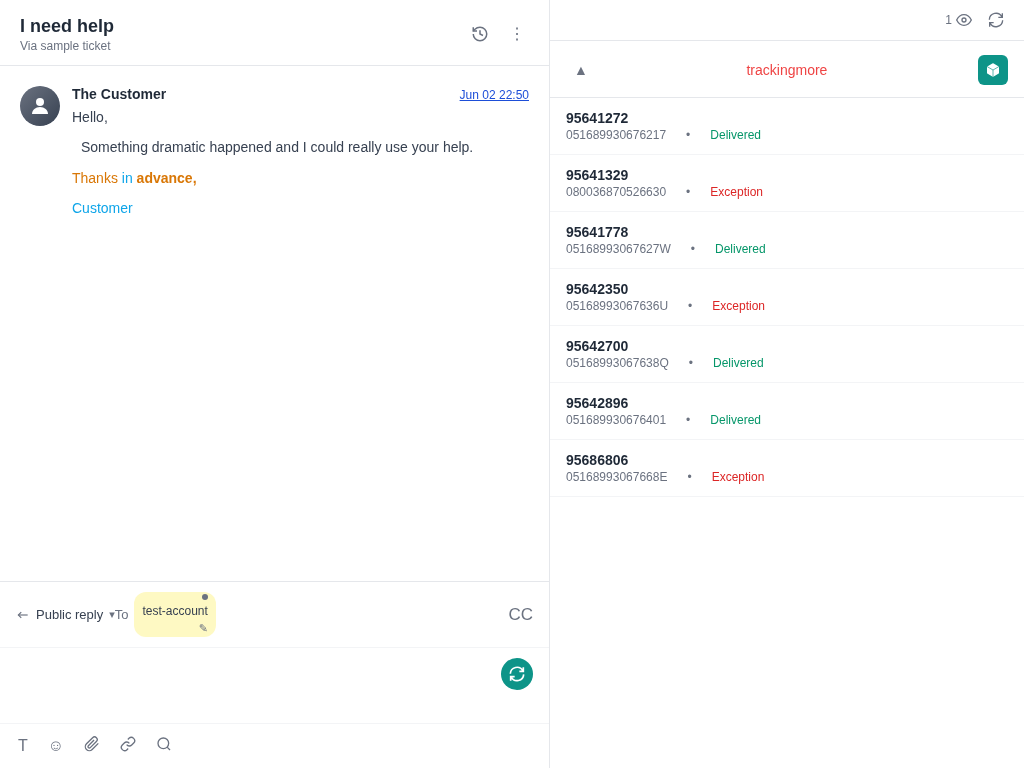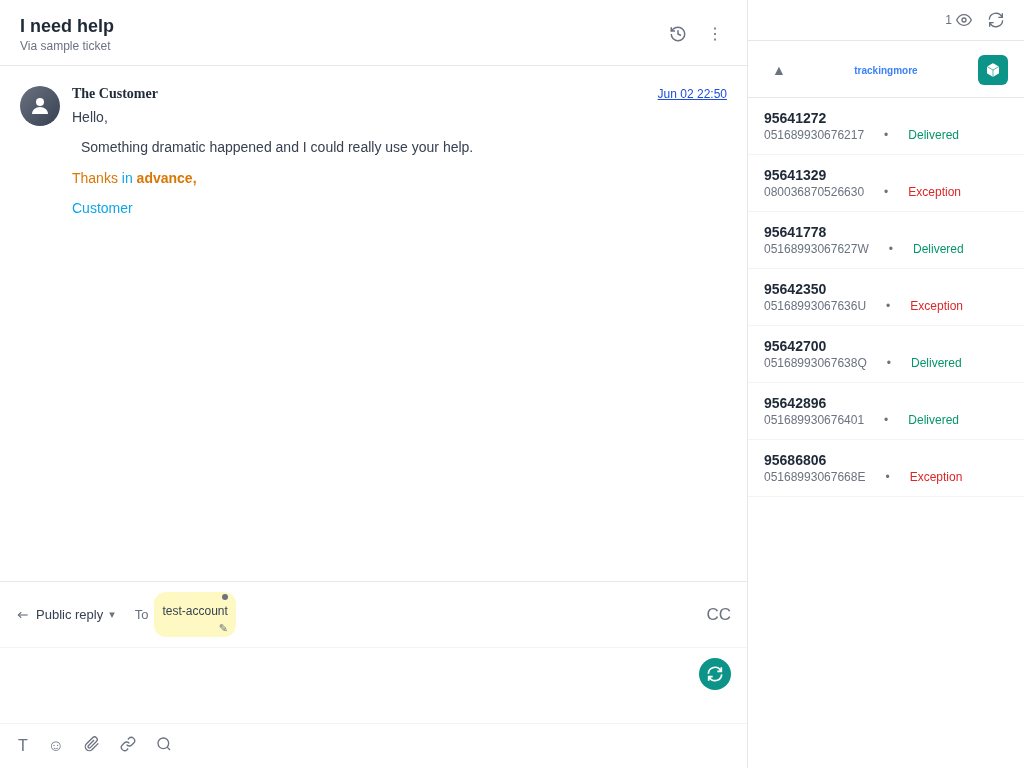--- a/index.html
+++ b/index.html
@@ -1,20 +1,20 @@
 <!DOCTYPE html>
 <html><head>
   <meta charset="utf-8">
   <style>
     * { box-sizing: border-box; margin: 0; padding: 0; }
     body { font-family: -apple-system, BlinkMacSystemFont, 'Segoe UI', sans-serif; background: #f3f4f6; display: flex; height: 768px; width: 1024px; overflow: hidden; }
 
     
     .left-panel {
-      width: 748px;
+      width: 550px;
       display: flex;
       flex-direction: column;
       background: #fff;
       border-right: 1px solid #e5e7eb;
     }
 
     .ticket-header {
       padding: 16px 20px 12px;
       border-bottom: 1px solid #e5e7eb;
       display: flex;
@@ -88,21 +88,20 @@
     .message-header {
       display: flex;
       justify-content: space-between;
       align-items: baseline;
       margin-bottom: 4px;
     }
     .sender-name {
       font-weight: 600;
       font-size: 14px;
       color: #1f2937;
-      font-family: Liberation Serif, serif;
     }
     .message-time {
       font-size: 12px;
       color: #1d4ed8;
       text-decoration: underline;
     }
     .message-body {
       font-size: 14px;
       line-height: 1.6;
       color: #374151;
@@ -229,23 +228,23 @@
       flex-direction: column;
     }
     .tracking-header {
       display: flex;
       align-items: center;
       justify-content: space-between;
       padding: 14px 16px 12px;
       border-bottom: 1px solid #e5e7eb;
     }
     .tracking-title {
-      font-size: 10px;
-      font-weight: 700;
-      color: #3b82f6;
+      font-size: 14px;
+      font-weight: 400;
+      color: #ef4444;
     }
     .tracking-icon-box {
       width: 30px;
       height: 30px;
       background: #0d9488;
       border-radius: 6px;
       display: flex;
       align-items: center;
       justify-content: center;
       color: #fff;
@@ -341,21 +340,21 @@
             <span style="color:#d97706;">Thanks</span><span style="color:#0ea5e9;"> in </span><span style="color:#d97706;font-weight:bold;">advance,</span>
           </span>
           <span class="sign" style="color:#0ea5e9; display:block;">Customer</span>
         </div>
       </div>
     </div>
   </div>
 
   <div class="reply-bar">
     <div class="reply-bar-header">
-      <div style="display:flex; align-items:center; gap:20px;">
+      <div style="display:flex; align-items:center; ">
         <div class="reply-mode">
           <svg width="14" height="14" viewBox="0 0 24 24" fill="none" stroke="#6b7280" stroke-width="2">
             <polyline points="9 17 4 12 9 7"></polyline>
             <line x1="20" y1="12" x2="4" y2="12"></line>
           </svg>
           <span>Public reply</span>
           <span style="color:#6b7280; font-size:11px;">▾</span>
         </div>
         <div class="reply-to">
           <span>To</span>

